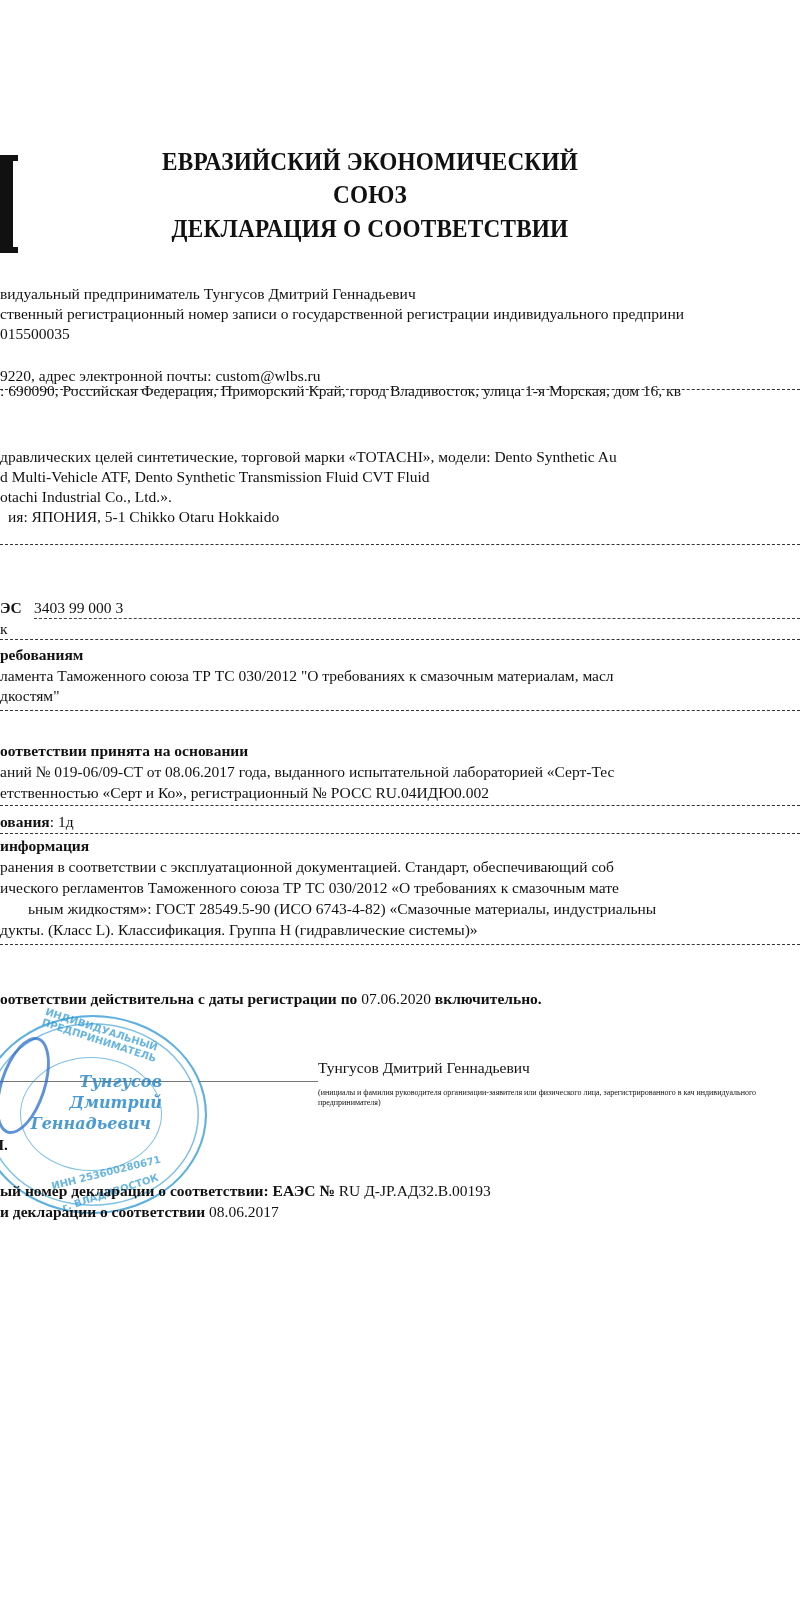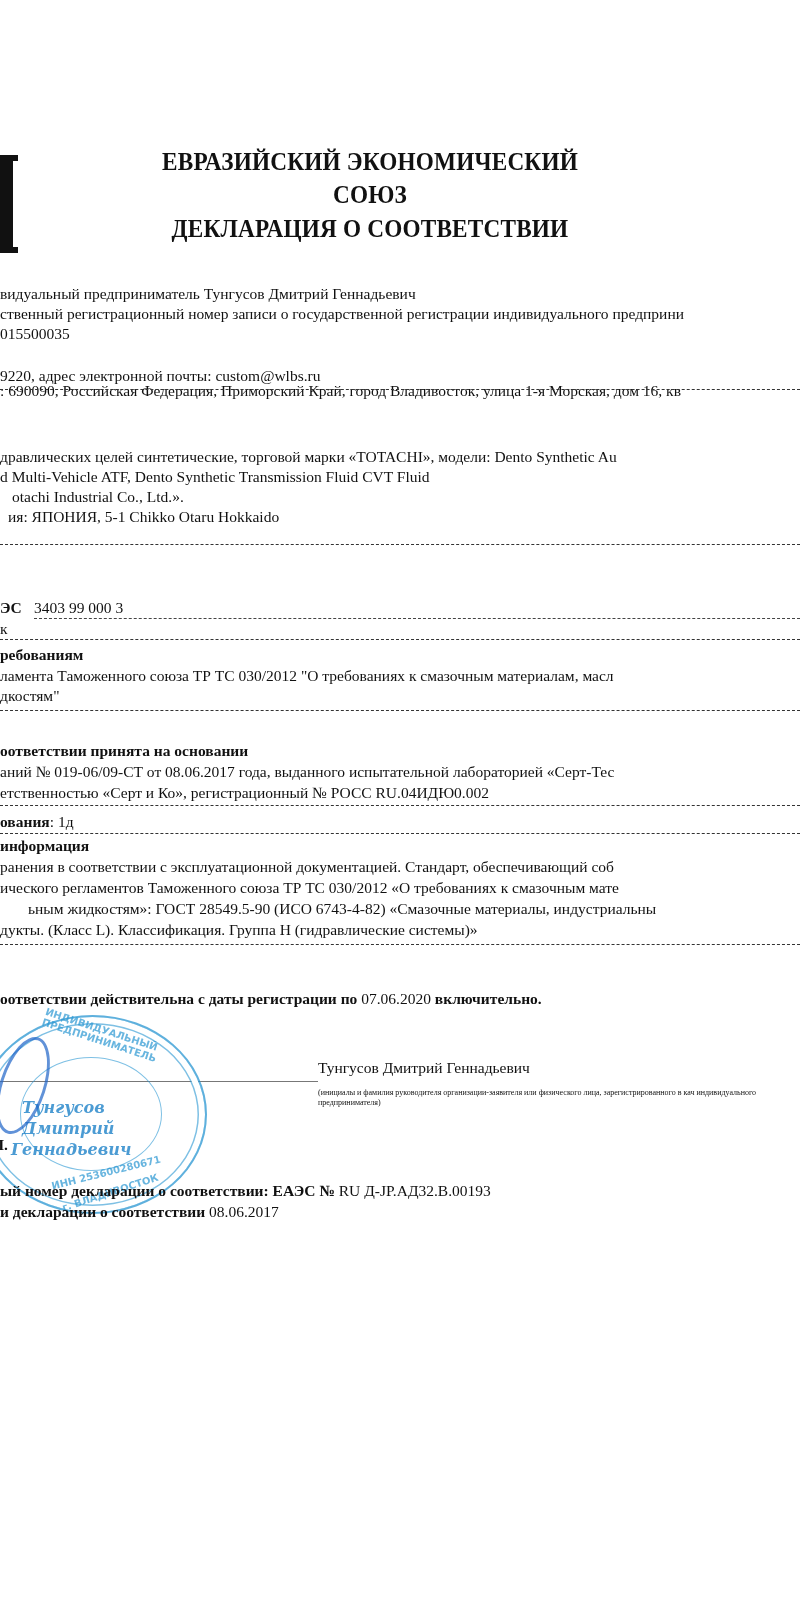--- a/index.html
+++ b/index.html
@@ -39,23 +39,22 @@
     border-radius: 50%;
     border: 2px solid rgba(40,150,210,0.75);
     box-shadow: inset 0 0 0 6px rgba(255,255,255,1), inset 0 0 0 7.5px rgba(40,150,210,0.6);
   }
   .stamp-inner {
     position: absolute; left: 40px; top: 40px; width: 140px; height: 112px;
     border-radius: 50%; border: 1.5px solid rgba(40,150,210,0.6);
   }
   .stamp-text {
     position: absolute; color: rgba(30,130,200,0.8); font-style: italic; font-weight: bold;
-    font-size: 16px; text-align: left; width: 140px;
+    font-size: 16px; text-align: right; width: 140px;
     font-family: "DejaVu Serif", serif;
-    margin-top: 26px;
   }
   .stamp-ring {
     position: absolute; color: rgba(40,150,210,0.7); font-size: 10px; font-weight: bold;
     font-family: "DejaVu Sans", sans-serif;
   }
   .stamp-loop {
     position: absolute; left: 0px; top: 1035px; width: 40px; height: 95px;
     border: 3px solid rgba(30,100,200,0.7); border-radius: 50%;
     transform: rotate(18deg);
   }
@@ -79,21 +78,21 @@
   <div class="abs line" style="left:0;top:304px;">ственный регистрационный номер записи о государственной регистрации индивидуального предприни</div>
   <div class="abs line" style="left:0;top:324px;">015500035</div>
   <div class="abs line" style="left:0;top:345px;margin-top:36px;">: 690090, Российская Федерация, Приморский Край, город Владивосток, улица 1-я Морская, дом 16, кв</div>
   <div class="abs line" style="left:0;top:366px;">9220, адрес электронной почты: custom@wlbs.ru</div>
 </div>
 <div class="dash" style="top:389px;"></div>
 
 <div>
   <div class="abs line" style="left:0;top:447px;">дравлических целей синтетические, торговой марки «TOTACHI», модели: Dento Synthetic Au</div>
   <div class="abs line" style="left:0;top:467px;">d Multi-Vehicle ATF, Dento Synthetic Transmission Fluid CVT Fluid</div>
-  <div class="abs line" style="left:0;top:487px;padding-left:12px;">otachi Industrial Co., Ltd.».</div>
+  <div class="abs line" style="left:0;top:487px;">otachi Industrial Co., Ltd.».</div>
   <div class="abs line" style="left:8px;top:507px;">ия: ЯПОНИЯ, 5-1 Chikko Otaru Hokkaido</div>
 </div>
 <div class="dash" style="top:544px;"></div>
 
 <div class="abs line bold" style="left:0;top:598px;">ЭС</div>
 <div class="abs line" style="left:34px;top:598px;">3403 99 000 3</div>
 <div class="dash-fine" style="left:34px;right:0;top:618px;"></div>
 <div class="abs line" style="left:0;top:619px;">к</div>
 <div class="dash" style="top:639px;"></div>
 

